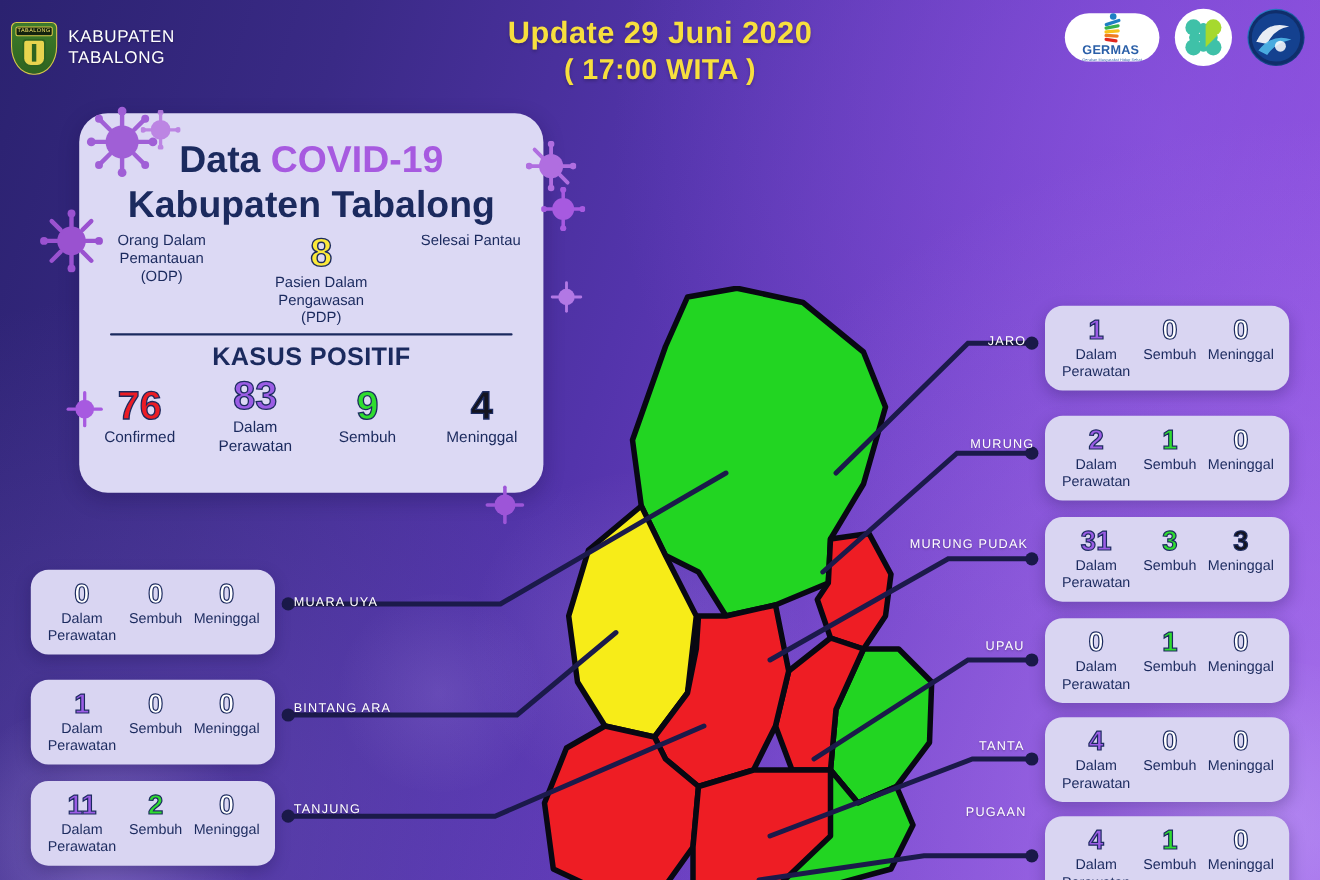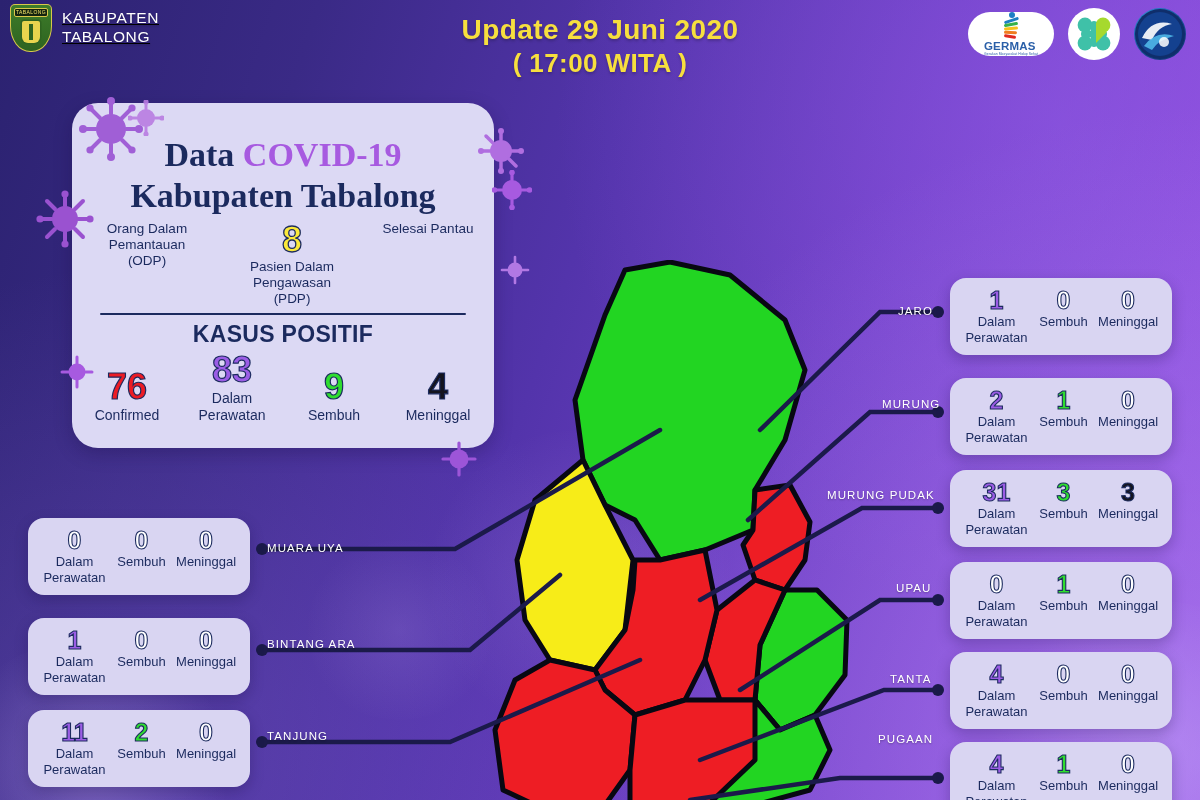--- a/index.html
+++ b/index.html
@@ -16,21 +16,21 @@
       radial-gradient(circle at 1060px 120px, rgba(150,95,235,0.45) 0%, rgba(150,95,235,0) 40%),
       radial-gradient(circle at 140px 760px, rgba(120,90,200,0.40) 0%, rgba(120,90,200,0) 38%),
       linear-gradient(108deg, #2b2270 0%, #3a2a86 22%, #5334ab 45%, #6f3fc6 66%, #8b4cdb 88%, #9452e0 100%);
     overflow:hidden;
   }
   
   .glow { position:absolute; border-radius:50%; pointer-events:none;
           background:radial-gradient(circle, rgba(210,185,255,0.30) 0%, rgba(210,185,255,0) 70%); }
 
   
-  .brand { position:absolute; left:10px; top:4px; display:flex; align-items:center; gap:10px;text-decoration:underline; }
+  .brand { position:absolute; left:10px; top:20px; display:flex; align-items:center; gap:10px; }
   .crest { width:42px; height:48px; position:relative; }
   .crest .shield {
     width:42px; height:48px;
     background:linear-gradient(#3d7c2a,#2e6320);
     border:1.5px solid #d8c84a;
     border-radius:5px 5px 20px 20px / 5px 5px 26px 26px;
     position:relative; overflow:hidden;
   }
   .crest .band {
     position:absolute; left:3px; right:3px; top:3px; height:9px;
@@ -69,38 +69,38 @@
   .logo-wave { width:52px; height:52px; border-radius:50%;
                background:radial-gradient(circle at 34% 30%, #3aa9e0 0%, #1d6fb8 38%, #123a7a 78%, #0d2554 100%);
                position:relative; overflow:hidden; }
 
   
   .info-card {
     position:absolute; left:72px; top:103px; width:422px; height:345px;
     background:#dcd9f4; border-radius:26px;
     box-shadow:0 6px 18px rgba(20,10,60,.28);
   }
-  .card-title { text-align:center; padding-top:32px;font-family:Liberation Serif, serif; }
+  .card-title { text-align:center; padding-top:22px; }
   .card-title .t1 { font-size:34px; font-weight:bold; color:#1b2a5e; line-height:40px; }
   .card-title .t1 .covid { color:#a75ae0; }
   .card-title .t2 { font-size:34px; font-weight:bold; color:#1b2a5e; line-height:42px; }
 
   .triple { display:flex; justify-content:center; align-items:flex-start; margin-top:4px; }
   .triple .cell { text-align:center; }
   .triple .cell .num { font-size:36px; font-weight:bold; line-height:38px;
                        -webkit-text-stroke:1.3px #1b2a5e; }
   .triple .cell .lbl { font-size:13.5px; color:#1b2a5e; line-height:16px; }
   .c-odp { width:150px; }
   .c-pdp { width:140px; }
   .c-sel { width:132px; }
 
   .divider { height:2px; background:#1b2a5e; margin:6px 28px 0 28px; border-radius:2px; }
   .kasus { text-align:center; font-size:23px; font-weight:bold; color:#1b2a5e;
            letter-spacing:.3px; margin-top:6px; }
-  .quad { display:flex; justify-content:center; align-items:flex-end; margin-top:2px; }
+  .quad { display:flex; justify-content:center; align-items:center; margin-top:2px; }
   .quad .cell { text-align:center; }
   .quad .cell .num { font-size:36px; font-weight:bold; line-height:40px;
                      -webkit-text-stroke:1.2px #1b2a5e; }
   .quad .cell .lbl { font-size:14px; color:#1b2a5e; line-height:17px; }
   .q1{width:106px;} .q2{width:104px;} .q3{width:100px;} .q4{width:108px;}
 
   
   .dcard {
     position:absolute; background:#d9d5f2; border-radius:16px;
     box-shadow:0 5px 14px rgba(20,10,60,.26);

